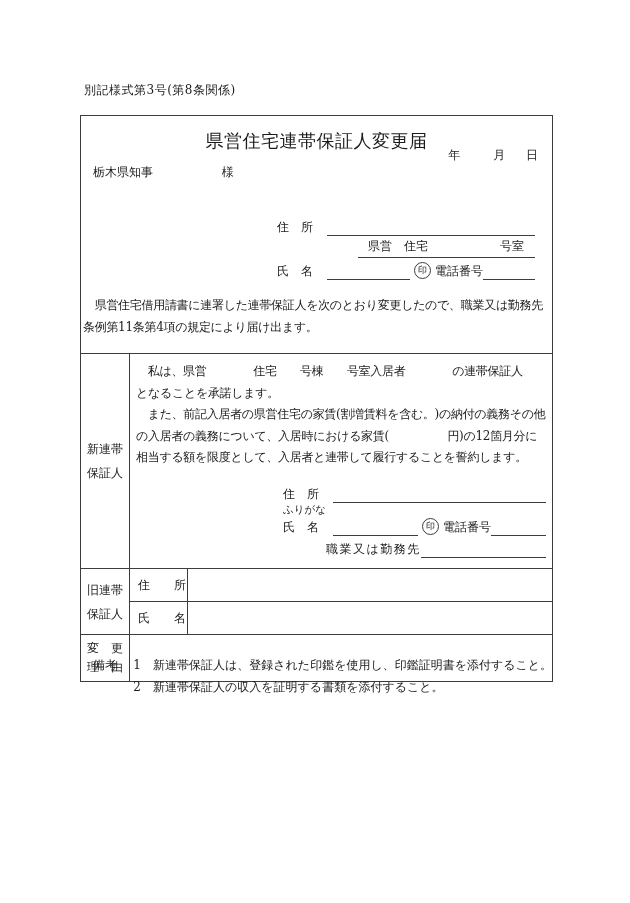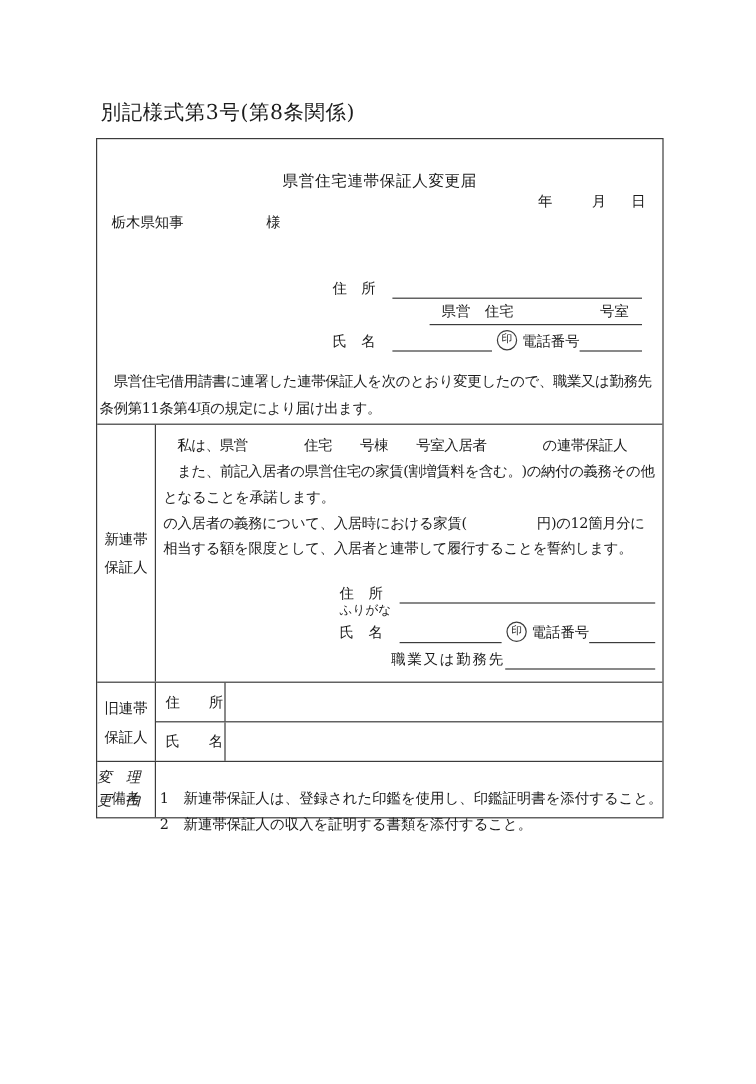--- a/index.html
+++ b/index.html
@@ -2,31 +2,31 @@
 <html><head>
 <meta charset="utf-8">
 <style>
   html,body{margin:0;padding:0;}
   body{
     width:630px;height:903px;background:#ffffff;position:relative;
     font-family:"DejaVu Serif","Liberation Serif",serif;
     color:#1b1b1b;font-size:12px;
     -webkit-font-smoothing:antialiased;
   }
-  .form-number{position:absolute;left:84px;top:82px;font-size:17px;letter-spacing:.5px;}
+  .form-number{position:absolute;left:84px;top:82px;font-size:12px;letter-spacing:.5px;}
 
   .form-box{
     position:absolute;left:80px;top:115px;width:473px;height:567px;
     border:1px solid #3c3c3c;box-sizing:border-box;
     display:flex;flex-direction:column;background:#fff;
   }
 
   
   .sec-header{height:237px;box-sizing:border-box;position:relative;}
-  .form-title{text-align:center;margin-top:26px;font-size:13px;letter-spacing:.5px;height:18px;}
+  .form-title{text-align:center;margin-top:13px;font-size:18px;letter-spacing:.5px;height:18px;}
   .date-line{text-align:right;padding-right:14px;height:17px;}
   .date-m{margin-left:29px;}
   .date-d{margin-left:17px;}
   .addressee-line{padding-left:12px;height:18px;}
   .honorific{margin-left:65px;}
 
   .applicant-block{margin:32px 17px 0 196px;}
   .f-row{display:flex;align-items:flex-end;height:22px;}
   .f-label{flex:none;width:50px;}
   .blank{border-bottom:1px solid #3c3c3c;height:20px;box-sizing:border-box;}
@@ -68,23 +68,22 @@
   .og-subrow.first{border-bottom:1px solid #3c3c3c;}
   .og-sublabel{
     flex:none;width:58px;border-right:1px solid #3c3c3c;box-sizing:border-box;
     display:flex;align-items:center;padding-left:8px;
   }
   .og-value{flex:1;}
 
   .cr-row{flex:1;}
   .cr-label-col{
     flex:none;width:49px;border-right:1px solid #3c3c3c;box-sizing:border-box;
-    display:flex;flex-direction:row;align-items:center;justify-content:space-between;
+    display:flex;flex-direction:column;align-items:center;justify-content:center;
     line-height:19px;
-    font-style:italic;
   }
   .cr-value{flex:1;}
 
   
   .remarks{position:absolute;left:93px;top:654px;display:flex;line-height:22px;}
   .remarks-items{margin-left:15px;}
   .r-item{display:flex;}
   .r-no{flex:none;width:10px;text-align:center;margin-right:11px;}
 </style>
 </head>
@@ -135,22 +134,22 @@
   </div>
 
   <div class="t-row ng-row">
     <div class="label-col">
       <div>新連帯</div>
       <div>保証人</div>
     </div>
     <div class="ng-content">
       <div class="pledge">
         <div>　私は、県営　　　　住宅　　号棟　　号室入居者　　　　の連帯保証人</div>
+        <div>となることを承諾します。</div>
         <div>　また、前記入居者の県営住宅の家賃(割増賃料を含む。)の納付の義務その他</div>
-        <div>となることを承諾します。</div>
         <div>の入居者の義務について、入居時における家賃(　　　　　円)の12箇月分に</div>
         <div>相当する額を限度として、入居者と連帯して履行することを誓約します。</div>
       </div>
       <div class="ng-fields">
         <div class="f-row r1">
           <span class="f-label">住　所</span>
           <span class="blank grow"></span>
         </div>
         <div class="furigana">ふりがな</div>
         <div class="f-row r3">

